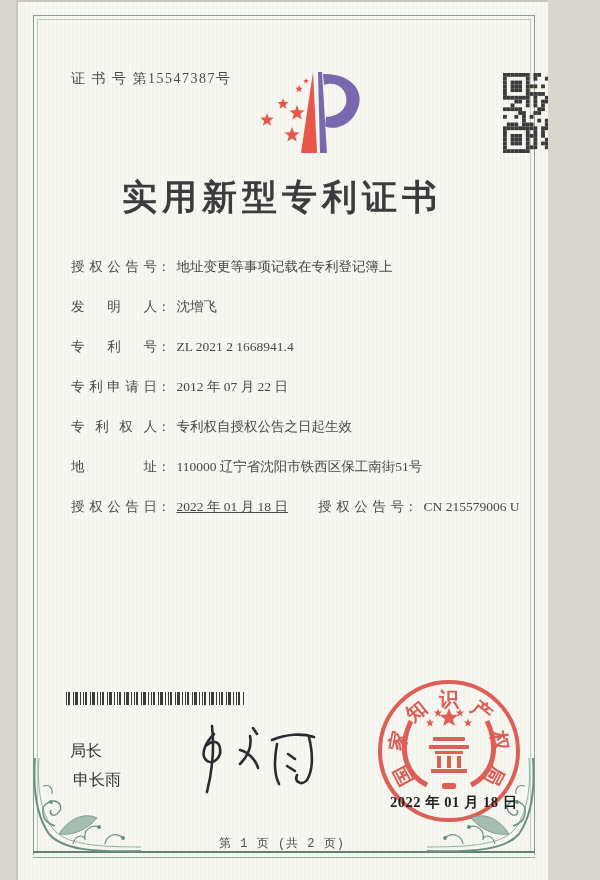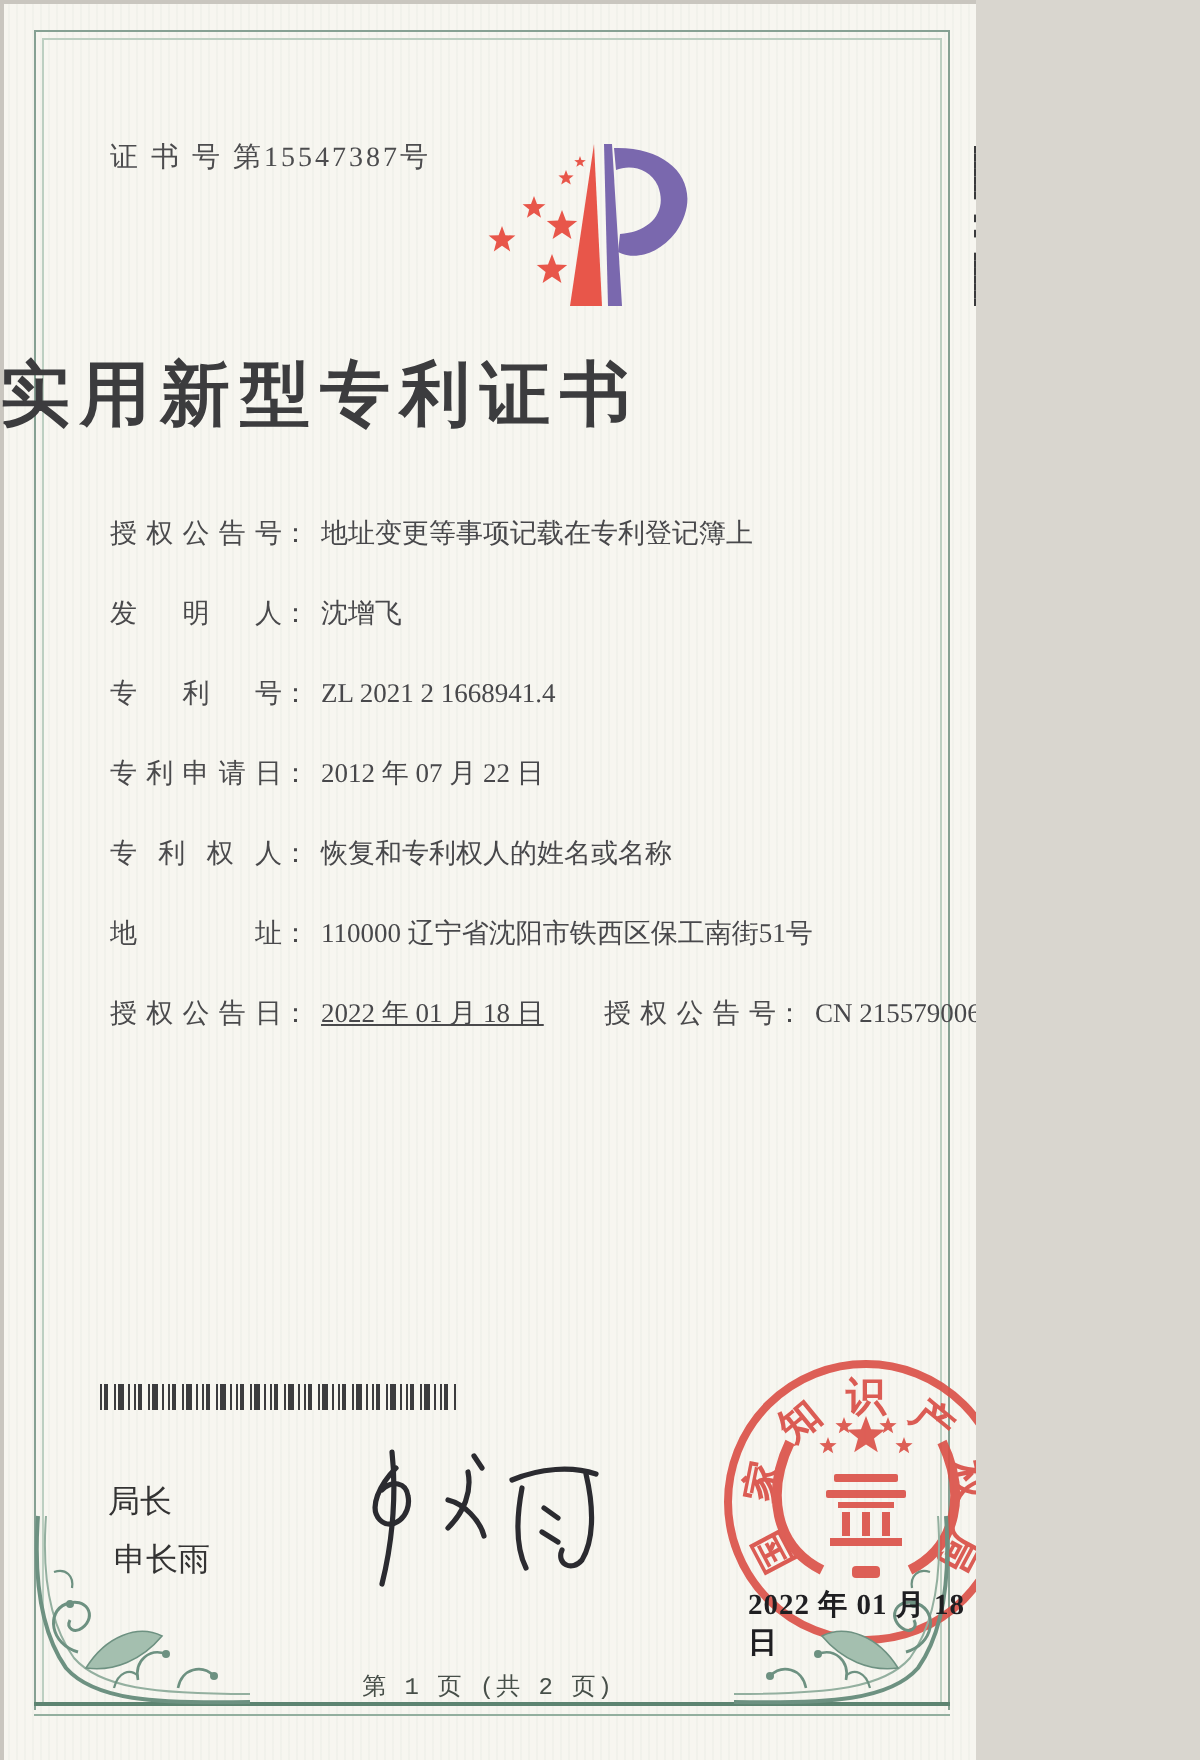--- a/index.html
+++ b/index.html
@@ -1,31 +1,31 @@
 <!DOCTYPE html>
 <html><head>
 <meta charset="utf-8">
 <style>
   html,body{margin:0;padding:0;}
   body{background:#d9d6cf;font-family:"Liberation Serif","DejaVu Serif",serif;}
-  .page{position:relative;width:488px;height:880px;overflow:hidden;
+  .page{position:relative;width:532px;height:880px;overflow:hidden;
     background:#f7f6f0;
     background-image:repeating-linear-gradient(90deg,rgba(140,165,150,.055) 0 1px,transparent 1px 4px);
-    box-shadow:inset 2px 2px 0 #c9c6bf;}
+    box-shadow:inset 2px 2px 0 #c9c6bf;margin-left:16px;}
   
   .frame-outer{position:absolute;left:17px;top:15px;right:13px;bottom:25px;
     border:1.5px solid #86a193;border-bottom:none;pointer-events:none;}
   .frame-inner{position:absolute;left:21px;top:19px;right:17px;bottom:29px;
     border:1px solid #bccfc1;border-bottom:none;pointer-events:none;}
   .bottom-rule{position:absolute;left:17px;right:13px;top:851px;height:4px;
     border-top:2px solid #5d8471;border-bottom:1px solid #93af9f;}
   .cert-no{position:absolute;left:55px;top:70px;font-size:14px;letter-spacing:1.5px;color:#4c4c4e;}
   .logo{position:absolute;left:235px;top:60px;width:130px;height:107px;}
   .qr{position:absolute;left:487px;top:73px;width:80px;height:80px;}
-  .title{position:absolute;left:0;top:174px;width:100%;text-align:left;
+  .title{position:absolute;left:0;top:174px;width:100%;text-align:center;
     font-size:35px;font-weight:600;letter-spacing:5px;color:#3c3c3e;}
   .fields{position:absolute;left:55px;top:255px;width:500px;font-size:13.5px;color:#4a4a4c;}
   .frow{line-height:23px;margin-bottom:17px;position:relative;white-space:nowrap;}
   .frow:last-child{margin-bottom:0;text-decoration:underline;}
   .flabel{display:inline-block;width:86px;text-align:justify;text-align-last:justify;vertical-align:top;}
   .fcolon{display:inline-block;margin-right:6px;}
   .fvalue{color:#48484b;}
   .grant-no{position:absolute;left:247px;top:0;white-space:nowrap;}
   .paras{position:absolute;left:55px;top:527px;width:492px;font-size:14px;line-height:20.5px;
     color:#3f3f42;font-style:italic;text-align:justify;}
@@ -320,21 +320,21 @@
     <div class="frow">
       <span class="flabel">发明人</span><span class="fcolon">：</span><span class="fvalue">沈增飞</span>
     </div>
     <div class="frow">
       <span class="flabel">专利号</span><span class="fcolon">：</span><span class="fvalue">ZL 2021 2 1668941.4</span>
     </div>
     <div class="frow">
       <span class="flabel">专利申请日</span><span class="fcolon">：</span><span class="fvalue">2012 年 07 月 22 日</span>
     </div>
     <div class="frow">
-      <span class="flabel">专利权人</span><span class="fcolon">：</span><span class="fvalue">恢复和专利权人的姓名或名称</span>
+      <span class="flabel">专利权人</span><span class="fcolon">：</span><span class="fvalue">专利权自授权公告之日起生效</span>
     </div>
     <div class="frow">
       <span class="flabel">地址</span><span class="fcolon">：</span><span class="fvalue">110000 辽宁省沈阳市铁西区保工南街51号</span>
     </div>
     <div class="frow">
       <span class="flabel">授权公告日</span><span class="fcolon">：</span><span class="fvalue">2022 年 01 月 18 日</span>
       <span class="grant-no">
         <span class="flabel">授权公告号</span><span class="fcolon">：</span><span class="fvalue">CN 215579006 U</span>
       </span>
     </div>

